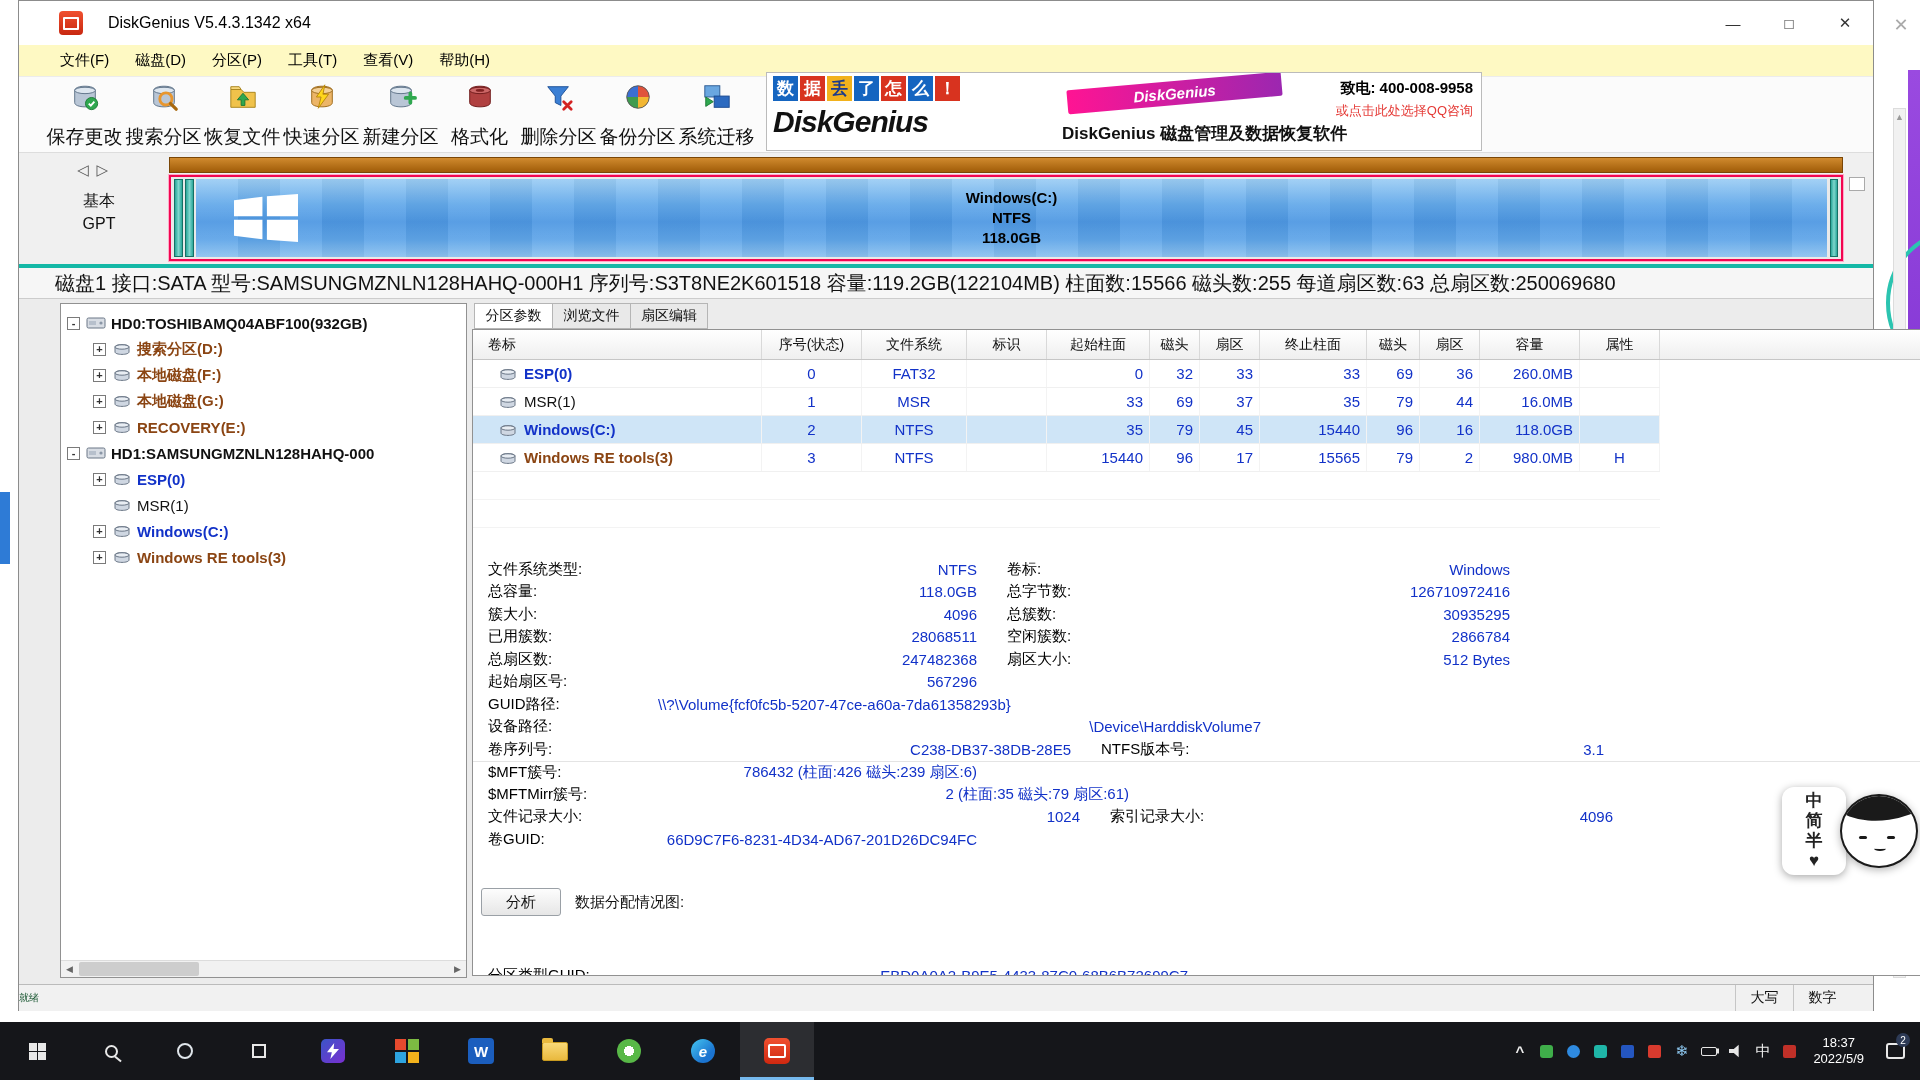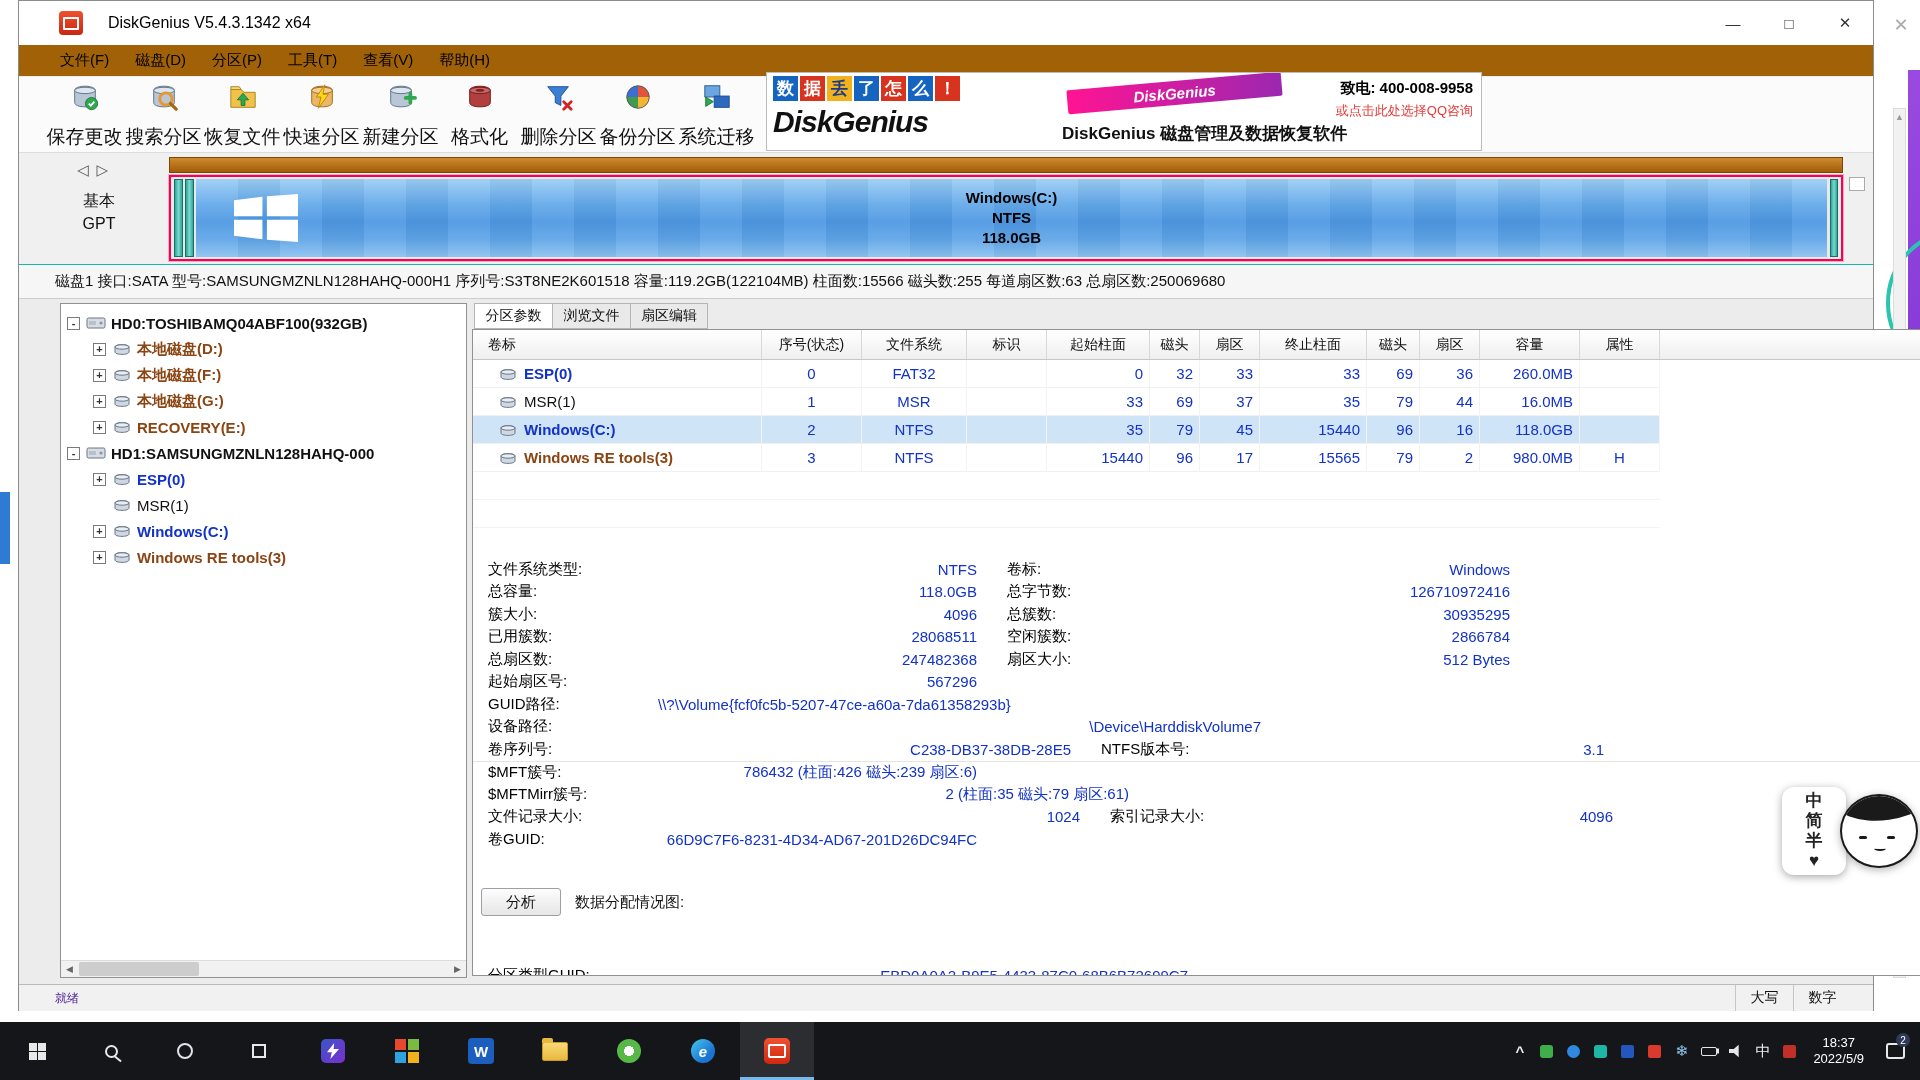--- a/index.html
+++ b/index.html
@@ -18,21 +18,21 @@
 
 
 .app{position:absolute;left:18px;top:0;width:1856px;height:1011px;background:#f0f0f0;border:1px solid #8c8c8c;z-index:2}
 .titlebar{position:absolute;left:0;top:0;width:100%;height:44px;background:#fff;display:flex;align-items:center}
 .app-ico{width:24px;height:24px;margin-left:40px;background:linear-gradient(#f05030,#c82810);border-radius:4px;display:flex;align-items:center;justify-content:center;flex:none}
 .app-ico::after{content:'';width:12px;height:9px;border:2px solid #fff;border-radius:1px}
 .title{margin-left:25px;font-size:16px;color:#000}
 .win-controls{margin-left:auto;display:flex;height:100%}
 .wc{width:56px;display:flex;align-items:center;justify-content:center;font-size:15px;color:#333}
 
-.menubar{position:absolute;left:0;top:44px;width:100%;height:32px;background:#a16207;display:flex;align-items:center;padding-left:28px;border-bottom:1px solid #ececec}
+.menubar{position:absolute;left:0;top:44px;width:100%;height:32px;background:#fef9c3;display:flex;align-items:center;padding-left:28px;border-bottom:1px solid #ececec}
 .mitem{padding:0 13px;font-size:15px;color:#000}
 
 .toolbar{position:absolute;left:0;top:76px;width:100%;height:76px;background:#fbfbfb;border-bottom:1px solid #ddd}
 .tb-row{position:absolute;left:26px;top:3px;display:flex}
 .tbtn{width:79px;height:70px;display:flex;flex-direction:column;align-items:center;padding-top:2px}
 .tbtn svg{width:38px;height:38px}
 .tlab{font-size:19px;color:#111;margin-top:12px;white-space:nowrap}
 
 
 .ad{position:absolute;left:747px;top:71px;width:716px;height:79px;background:#fff;border:1px solid #bbb;z-index:3;overflow:hidden}
@@ -55,21 +55,21 @@
 .strip{position:absolute;top:2px;bottom:2px;width:9px;background:linear-gradient(90deg,#2aa79a,#7fd6cc,#2aa79a);border:1px solid #157065}
 .strip.esp{left:3px}
 .strip.msr{left:14px}
 .strip.re{right:3px;width:8px}
 .winpart{position:absolute;left:25px;right:14px;top:2px;bottom:2px;background:linear-gradient(180deg,#9ccdf4 0%,#63a9ea 32%,#4d97e2 55%,#5fa5e8 78%,#8cc2f0 100%);display:flex;align-items:center;justify-content:center}
 .winpart::after{content:'';position:absolute;inset:0;background:repeating-linear-gradient(90deg,rgba(255,255,255,.07) 0 42px,rgba(0,0,0,.03) 42px 84px)}
 .winflag{position:absolute;left:38px;top:50%;transform:translateY(-50%);width:64px;height:48px;z-index:2}
 .wintext{position:relative;z-index:2;text-align:center;font-size:15px;font-weight:bold;color:#000;line-height:20px}
 .minibox{position:absolute;left:1830px;top:24px;width:16px;height:14px;background:#fff;border:1px solid #aaa}
 
-.diskinfo{position:absolute;left:0;top:263px;width:100%;height:35px;background:#f6f6f6;border-top:1px solid #14b8a6;border-bottom:1px solid #ccc;display:flex;align-items:center;padding-left:36px;font-size:15px;color:#111;white-space:nowrap}
+.diskinfo{position:absolute;left:0;top:263px;width:100%;height:35px;background:#f6f6f6;border-top:4px solid #14b8a6;border-bottom:1px solid #ccc;display:flex;align-items:center;padding-left:36px;font-size:20px;color:#111;white-space:nowrap}
 
 
 .main{position:absolute;left:0;top:298px;width:100%;height:685px;background:#ececec}
 
 
 .tree-panel{position:absolute;left:41px;top:4px;width:407px;height:675px;background:#fff;border:1px solid #919191;overflow:hidden}
 .tree{position:absolute;left:0;top:6px;right:0}
 .trow{display:flex;align-items:center;height:26px;padding-left:6px;white-space:nowrap}
 .trow.lvl1{padding-left:32px}
 .exp{display:inline-flex;width:13px;height:13px;border:1px solid #7a7a7a;background:#fff;font-size:11px;line-height:11px;align-items:center;justify-content:center;margin-right:6px;color:#333;flex:none}
@@ -132,21 +132,21 @@
 .details div:nth-of-type(10){border-top:1px solid #e4e4e4}
 
 .analyze-btn{position:absolute;left:8px;top:558px;width:80px;height:28px;background:linear-gradient(#fdfdfd,#e6e6e6);border:1px solid #9aa0a6;border-radius:3px;font-size:15px;color:#111;display:flex;align-items:center;justify-content:center}
 .alloc-label{position:absolute;left:102px;top:558px;height:28px;display:flex;align-items:center;font-size:15px;color:#111}
 .partial{position:absolute;left:0;top:634px;display:flex;padding-left:15px;font-size:15px;height:22px;align-items:center;white-space:nowrap}
 .partial .pl{width:170px;color:#000}
 .partial .pv{width:530px;text-align:right;color:#1232c8}
 
 
 .statusbar{position:absolute;left:0;top:983px;width:100%;height:27px;background:#f1f1f1;border-top:1px solid #bbb;display:flex;align-items:center}
-.sb-left{padding-left:36px;font-size:12px;color:#4c1d95}
+.sb-left{font-size:10px;color:#14532d}
 .sb-right{margin-left:auto;display:flex;height:100%}
 .sb-cell{border-left:1px solid #c6c6c6;width:58px;display:flex;align-items:center;justify-content:center;font-size:14px;color:#111}
 .sb-sp{width:22px;border-left:1px solid #c6c6c6}
 
 
 .taskbar{position:absolute;left:0;top:1022px;width:1920px;height:58px;background:#15161a;display:flex;align-items:stretch;z-index:20}
 .tb-apps{display:flex}
 .tb-app{width:74px;display:flex;align-items:center;justify-content:center;position:relative}
 .tb-app.active{background:rgba(255,255,255,.10);box-shadow:inset 0 -3px 0 #76b9ed}
 .ic{position:relative;display:flex;align-items:center;justify-content:center}
@@ -425,21 +425,21 @@
 
               <span class="tlabel">HD0:TOSHIBAMQ04ABF100(932GB)</span>
             </div>
 
             <div class="trow part lvl1 c-brown b">
               <span class="exp">+</span>
 
               <svg class="tico part-i">
                 <use href="#s-part"></use>
               </svg>
-              <span class="tlabel">本地磁盘(D:)</span>
+              <span class="tlabel">搜索分区(D:)</span>
             </div>
 
             <div class="trow part lvl1 c-brown b">
               <span class="exp">+</span>
 
               <svg class="tico part-i">
                 <use href="#s-part"></use>
               </svg>
               <span class="tlabel">本地磁盘(F:)</span>
             </div>

